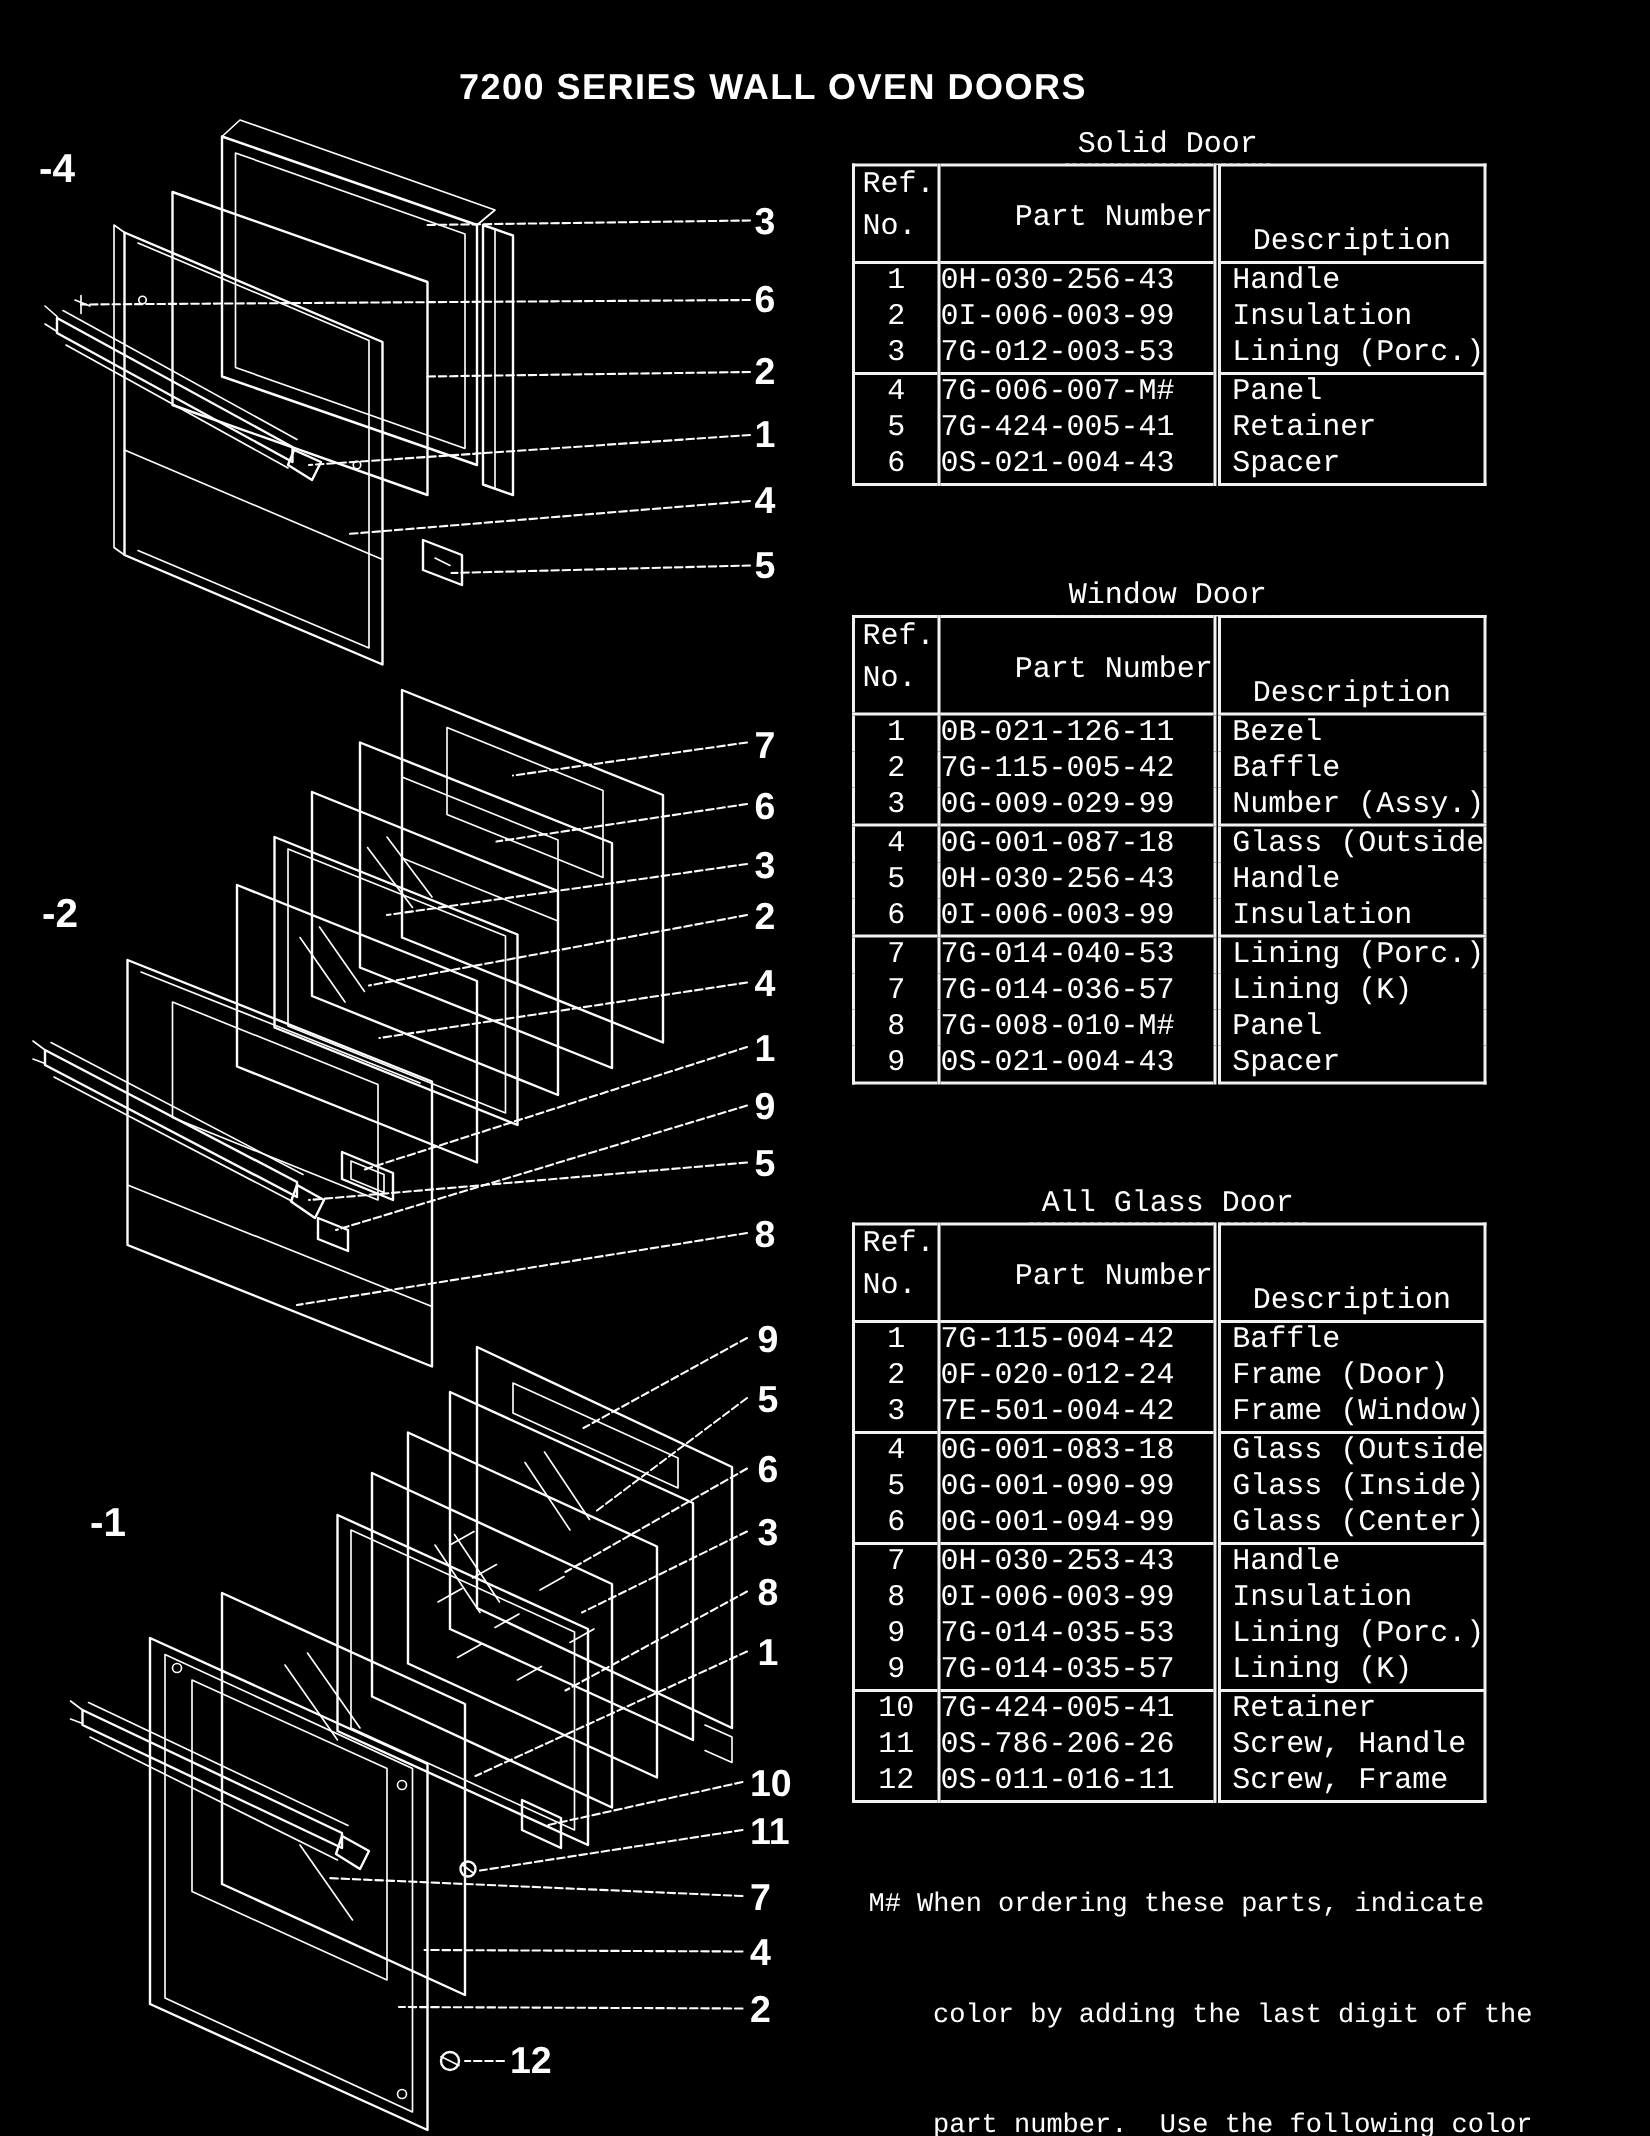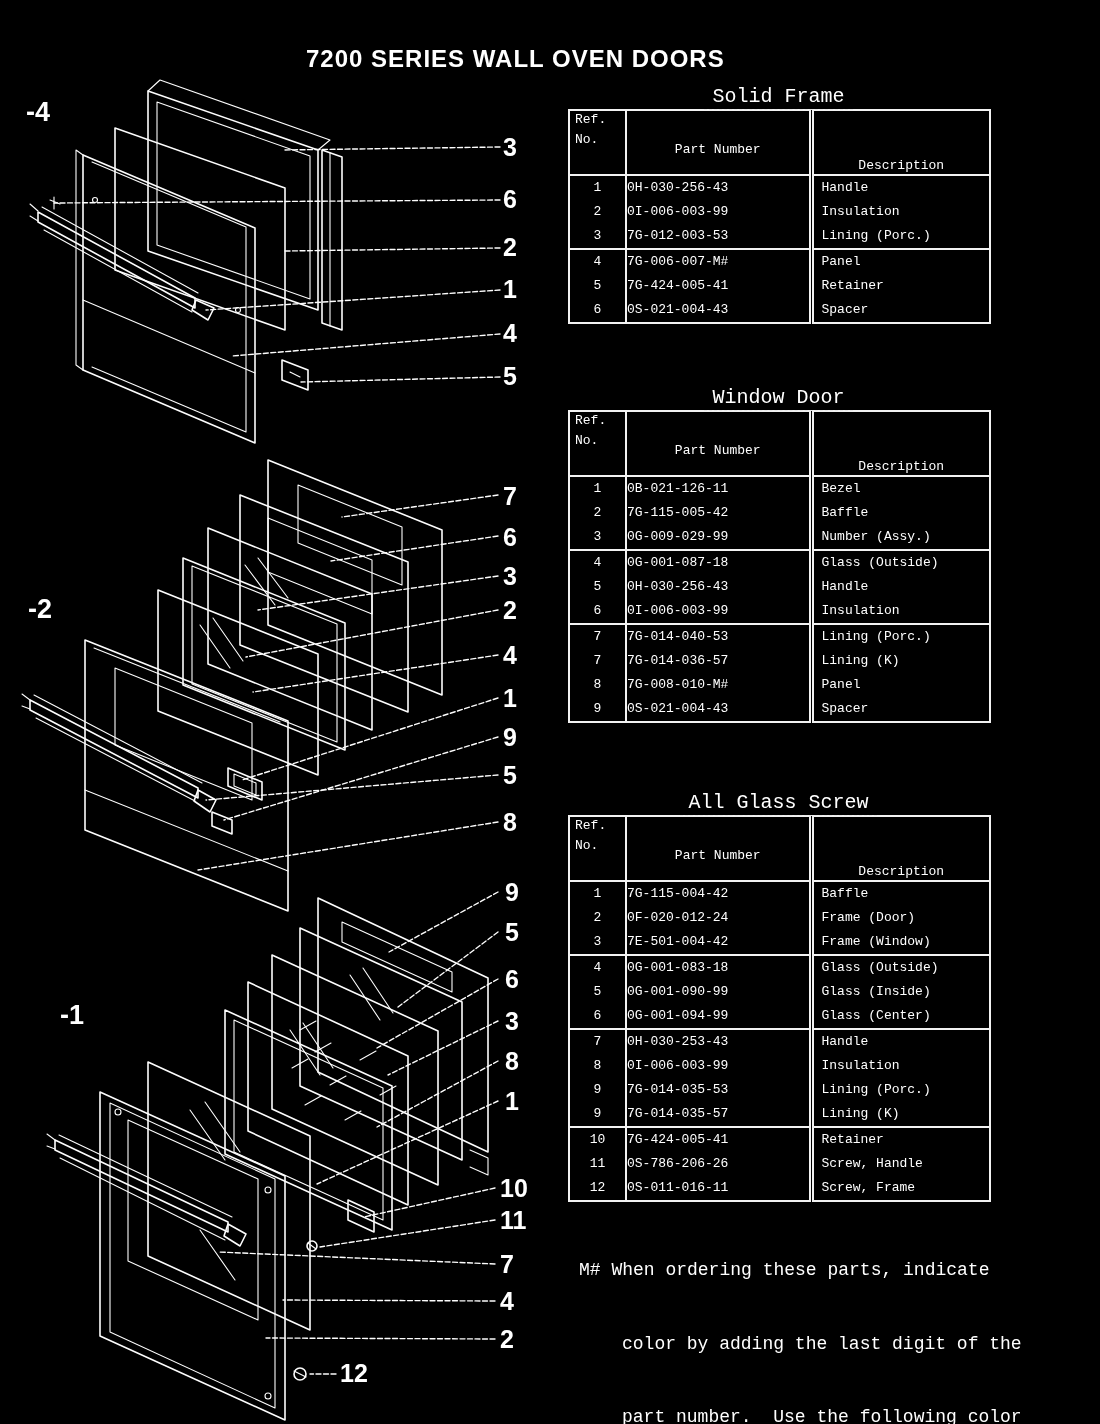--- a/index.html
+++ b/index.html
@@ -12,26 +12,26 @@
   .art .thin{stroke-width:1.1;}
   .art text{fill:#fff;stroke:none;}
   .co{font-family:"Liberation Sans",sans-serif;font-weight:bold;font-size:25px;}
   .gl{font-family:"Liberation Sans",sans-serif;font-weight:bold;font-size:27px;}
   .title{position:absolute;left:306px;top:45px;font-family:"Liberation Sans",sans-serif;
          font-weight:bold;font-size:24px;letter-spacing:1px;color:#fff;white-space:nowrap;}
   .tbl{position:absolute;left:568px;width:421px;}
   .ttl-wrap{text-align:center;height:24px;}
   .ttl{display:inline-block;font-size:20px;border-bottom:1px dashed #e8e8e8;padding:0 8px 1px;}
   table{border-collapse:collapse;width:421px;table-layout:fixed;border:2px solid #f2f2f2;
-        font-size:13px;color:#fff;}
+        font-size:20px;color:#fff;}
   col.w-ref{width:57px;} col.w-part{width:185px;} col.w-desc{width:179px;}
   th{font-weight:normal;border-bottom:2px solid #f2f2f2;height:46px;padding:0;}
   .h-ref{border-right:2px solid #f2f2f2;text-align:left;vertical-align:top;padding:1px 0 0 5px;}
   .h-ref .no{margin-top:5px;}
-  .h-part{text-align:center;vertical-align:bottom;padding-bottom:17px;}
+  .h-part{text-align:right;vertical-align:bottom;padding-bottom:17px;}
   .h-desc{border-left:5px double #f2f2f2;text-align:center;vertical-align:bottom;padding-bottom:1px;}
   td{height:24px;padding:0;line-height:24px;white-space:nowrap;overflow:hidden;}
   td.c-ref{text-align:center;border-right:2px solid #f2f2f2;}
   td.c-part{}
   td.c-desc{border-left:5px double #f2f2f2;padding-left:8px;}
   tr.sep td{border-top:2px solid #f2f2f2;}
   .notes{position:absolute;left:579px;top:1209px;font-size:18px;line-height:24.5px;
          white-space:pre;color:#fff;}
   .nl.i1{margin-left:43px;}
 </style>
@@ -203,21 +203,21 @@
       <text class="co" x="500" y="1310">4</text>
       <text class="co" x="500" y="1348">2</text>
       <text class="co" x="340" y="1382">12</text>
       <text class="gl" x="60" y="1024">-1</text>
     </g>
   </svg>
 
   <div class="title">7200 SERIES WALL OVEN DOORS</div>
 
   <section class="tbl" style="top:85px">
-    <div class="ttl-wrap"><span class="ttl">Solid Frame</span></div>
+    <div class="ttl-wrap"><span class="ttl">Solid Door</span></div>
     <table>
       <colgroup>
           <col class="w-ref">
           <col class="w-part">
           <col class="w-desc">
         </colgroup>
       <thead>
         <tr>
           <th class="h-ref">
             <div>Ref.</div>
@@ -329,21 +329,21 @@
           <tr>
             <td class="c-ref">9</td>
             <td class="c-part">0S-021-004-43</td>
             <td class="c-desc">Spacer</td>
           </tr>
         </tbody>
     </table>
   </section>
 
   <section class="tbl" style="top:791px">
-    <div class="ttl-wrap"><span class="ttl">All Glass Screw</span></div>
+    <div class="ttl-wrap"><span class="ttl">All Glass Door</span></div>
     <table>
       <colgroup>
           <col class="w-ref">
           <col class="w-part">
           <col class="w-desc">
         </colgroup>
       <thead>
         <tr>
           <th class="h-ref">
             <div>Ref.</div>

